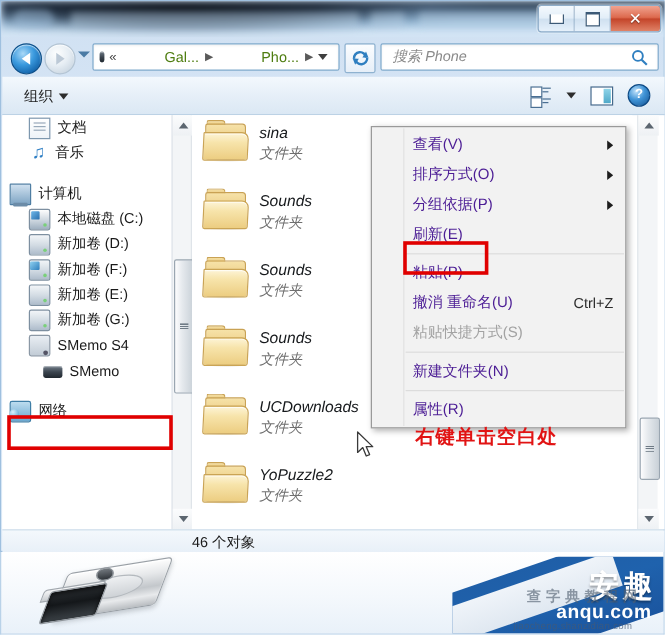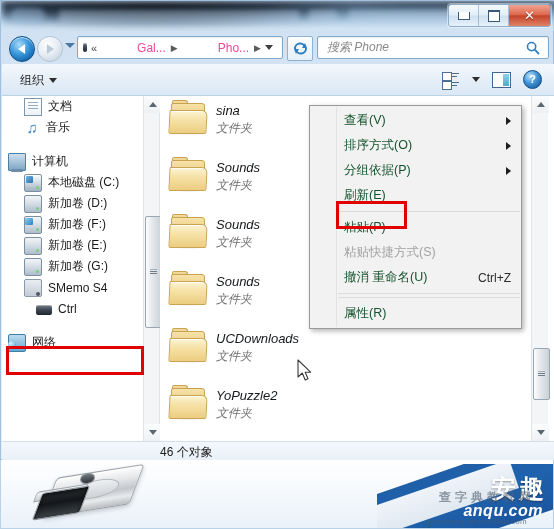--- a/index.html
+++ b/index.html
@@ -69,21 +69,21 @@
     border-left:5px solid transparent;border-right:5px solid transparent;border-top:5px solid #4b7ba5;}
 
   .addrbar{position:absolute;left:76px;top:5px;width:206px;height:23px;
     background:#fff;border:1px solid #7ea9cc;border-radius:2px;
     display:flex;align-items:center;padding:0 3px;box-sizing:border-box;
     box-shadow:inset 0 1px 2px rgba(0,0,0,.08);}
   .dev-ic{width:17px;height:9px;margin:0 3px 0 2px;border-radius:2px;
     background:linear-gradient(to bottom,#6e7a86 0%,#39424c 55%,#222a32 100%);
     box-shadow:inset 0 1px 0 rgba(255,255,255,.35);}
   .chev-dbl{font-size:11px;color:#444;margin:0 4px 0 1px;}
-  .crumb{font-size:12px;color:#ec4899;white-space:nowrap;padding:2px 1px;margin-left:35px;}
+  .crumb{font-size:12px;color:#4d7c0f;white-space:nowrap;padding:2px 1px;margin-left:35px;}
   .crumb-sep{font-size:9px;color:#5a5a5a;margin:0 4px;}
   .addr-caret{margin-left:auto;width:0;height:0;margin-right:6px;
     border-left:4px solid transparent;border-right:4px solid transparent;border-top:5px solid #3f3f3f;}
 
   .refresh{position:absolute;left:286px;top:5px;width:24px;height:23px;
     background:linear-gradient(to bottom,#fbfdff,#e6eff8);
     border:1px solid #8fb2d0;border-radius:2px;display:flex;align-items:center;justify-content:center;}
   .refresh svg{display:block;}
 
   .searchbox{position:absolute;left:316px;top:5px;width:232px;height:23px;
@@ -197,21 +197,21 @@
     box-sizing:border-box;}
   .status-text{position:absolute;left:158px;top:2px;font-size:12px;color:#1b1b1b;}
 
   
   .ctxmenu{position:absolute;left:308px;top:104px;width:213px;
     background:#f2f2f2;border:1px solid #9a9a9a;
     box-shadow:2px 2px 5px rgba(0,0,0,.30);
     padding:2px 0;box-sizing:border-box;}
   .ctx-strip{position:absolute;left:1px;top:1px;bottom:1px;width:25px;background:#f2f2f2;border-right:1px solid #e2e2e2;}
   .ctx-item{position:relative;display:flex;align-items:center;height:25px;padding-left:34px;padding-right:10px;}
-  .ctx-item .txt{font-size:12.5px;color:#14532d;white-space:nowrap;}
+  .ctx-item .txt{font-size:12.5px;color:#4c1d95;white-space:nowrap;}
   .ctx-item .acc{margin-left:auto;font-size:12px;color:#2b2b2b;padding-left:18px;}
   .ctx-item .sub{margin-left:auto;width:0;height:0;
     border-top:4px solid transparent;border-bottom:4px solid transparent;border-left:5px solid #1d1d1d;}
   .ctx-item.disabled .txt{color:#a3a3a3;}
   .ctx-sep{height:1px;background:#dcdcdc;margin:3px 1px 3px 28px;}
 
   
   .redbox{position:absolute;border:3px solid #e00000;box-sizing:border-box;pointer-events:none;}
   #redbox-paste{left:335px;top:200px;width:71px;height:28px;}
   #redbox-phone{left:5px;top:345px;width:138px;height:29px;}
@@ -248,21 +248,21 @@
 
   .wm{position:absolute;right:0;bottom:0;width:176px;height:64px;overflow:hidden;}
   .wm-banner{position:absolute;right:-16px;bottom:-10px;width:210px;height:72px;
     background:linear-gradient(to bottom,#1f5fa8 0%,#1f62ad 45%,#1b56a0 100%);
     transform:rotate(-19deg);}
   .wm-white{position:absolute;right:34px;bottom:10px;width:180px;height:30px;
     background:linear-gradient(to bottom,#ffffff,#eef2f6);transform:rotate(-19deg);opacity:.93;}
   .wm-big{position:absolute;right:6px;bottom:23px;font-size:25px;font-weight:bold;color:#ffffff;
     letter-spacing:3px;text-shadow:0 1px 2px rgba(0,0,0,.35);}
   .wm-anqu{position:absolute;right:10px;bottom:8px;font-size:16px;font-weight:bold;color:#ffffff;
-    font-style:italic;letter-spacing:.5px;}
+    letter-spacing:.5px;}
   .wm-cn{position:absolute;right:18px;bottom:22px;font-size:12px;font-weight:bold;
     color:rgba(80,95,112,.62);letter-spacing:4px;white-space:nowrap;}
   .wm-url{position:absolute;right:26px;bottom:2px;font-size:8px;color:rgba(70,90,115,.72);
     letter-spacing:.3px;white-space:nowrap;}
 </style>
 </head>
 <body>
 
 <div id="root">
 
@@ -382,21 +382,21 @@
         <div class="navitem child">
           <span class="nic hdd"></span>
           <span class="nm">新加卷 (G:)</span>
         </div>
         <div class="navitem child">
           <span class="nic galaxy"></span>
           <span class="nm">SMemo  S4</span>
         </div>
         <div class="navitem child2">
           <span class="nic phone"></span>
-          <span class="nm">Ctrl</span>
+          <span class="nm">SMemo</span>
         </div>
 
         <div class="navgap"></div>
 
         <div class="navitem root">
           <span class="nic netw"></span>
           <span class="nm">网络</span>
         </div>
       </div>
 
@@ -522,40 +522,44 @@
       </div>
       <div class="ctx-item">
         <span class="txt">刷新(E)</span>
       </div>
 
       <div class="ctx-sep"></div>
 
       <div class="ctx-item">
         <span class="txt">粘贴(P)</span>
       </div>
+      <div class="ctx-item">
+        <span class="txt">撤消 重命名(U)</span>
+        <span class="acc">Ctrl+Z</span>
+      </div>
       <div class="ctx-item disabled">
         <span class="txt">粘贴快捷方式(S)</span>
       </div>
-      <div class="ctx-item">
-        <span class="txt">撤消 重命名(U)</span>
-        <span class="acc">Ctrl+Z</span>
-      </div>
 
       <div class="ctx-sep"></div>
 
+      <div class="ctx-item">
+        <span class="txt">新建文件夹(N)</span>
+      </div>
 
       <div class="ctx-sep"></div>
 
       <div class="ctx-item">
         <span class="txt">属性(R)</span>
       </div>
     </div>
 
     <div class="redbox" id="redbox-paste"></div>
     <div class="redbox" id="redbox-phone"></div>
+    <div class="redtext">右键单击空白处</div>
 
     <svg class="cursor" viewBox="0 0 16 23">
       <polygon points="1,1 1,18 5.3,14 8.2,21 11,19.8 8.2,13.2 13.6,13.2" fill="#ffffff" stroke="#3a3a3a" stroke-width="1.1" stroke-linejoin="round"></polygon>
     </svg>
 
   </div>
 
   <div class="bottom">
     <div class="usb">
       <div class="usb-body"></div>

